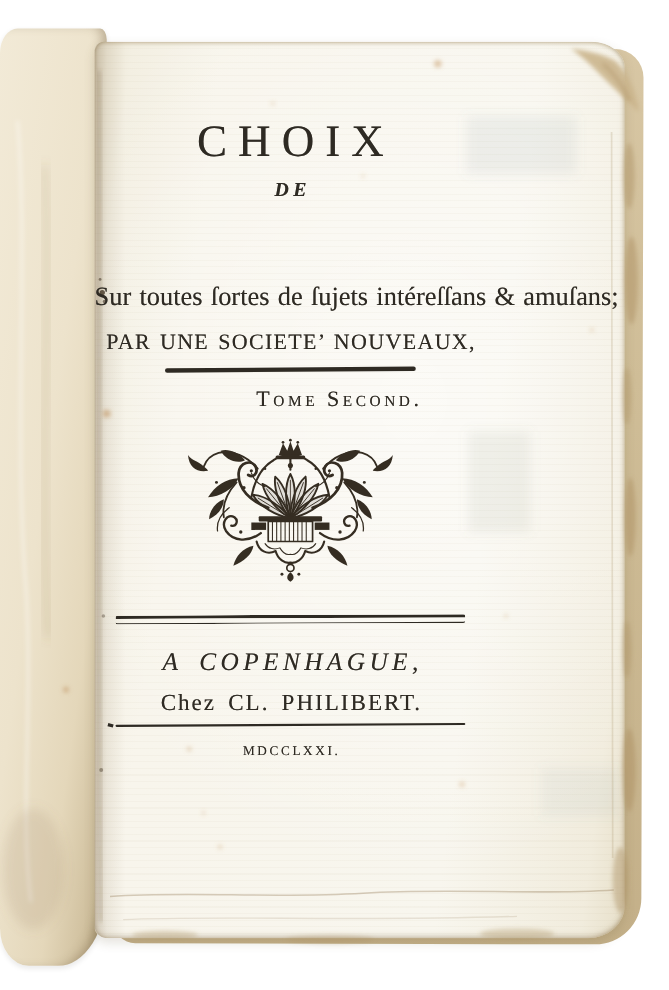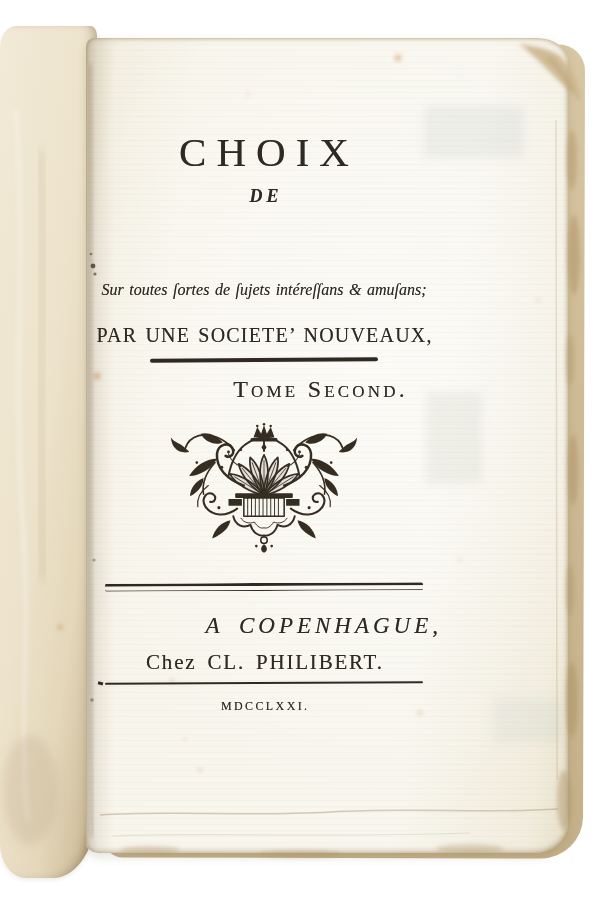--- a/index.html
+++ b/index.html
@@ -43,30 +43,30 @@
   }
   .gutter-shadow{
     position:absolute;left:86px;top:38px;width:28px;height:815px;z-index:3;
     border-radius:8px 0 0 12px;
     background:linear-gradient(90deg, rgba(122,100,66,0.30), rgba(122,100,66,0.10) 40%, rgba(122,100,66,0) 100%);
   }
 
   .overlay{position:absolute;left:0;top:0;width:608px;height:900px;z-index:4;pointer-events:none;}
 
   
-  .textcol{position:absolute;left:86px;top:0;width:356px;height:808px;z-index:5;color:#2e2a23;margin-top:24px;}
+  .textcol{position:absolute;left:86px;top:0;width:356px;height:808px;z-index:5;color:#2e2a23;}
   .line{position:absolute;left:0;width:100%;text-align:center;white-space:nowrap;line-height:1.1;
         text-shadow:0 0 0.5px rgba(46,42,35,0.55);}
   .t-choix    {top:106px;font-size:41px;letter-spacing:10px;text-indent:10px;}
   .t-de       {top:163px;font-size:18px;font-style:italic;letter-spacing:4px;text-indent:4px;font-weight:bold;}
   .t-nouveaux {top:203px;font-size:26px;letter-spacing:1.6px;text-indent:1.6px;word-spacing:4px;}
-  .t-epigraph {top:257px;font-size:16px;font-style:italic;word-spacing:1.5px;}
+  .t-epigraph {top:257px;font-size:24px;word-spacing:1.5px;}
   .t-byline   {top:300px;font-size:20px;letter-spacing:1.2px;text-indent:1.2px;word-spacing:2px;}
-  .t-volume   {top:352px;left:16px;font-size:24px;font-variant:small-caps;letter-spacing:3.2px;text-indent:3.2px;padding-left:39px;}
-  .t-city     {top:589px;font-size:23px;font-style:italic;letter-spacing:4px;text-indent:4px;word-spacing:6px;text-align:right;}
+  .t-volume   {top:352px;left:4px;font-size:20px;font-variant:small-caps;letter-spacing:3.2px;text-indent:3.2px;padding-left:39px;}
+  .t-city     {top:589px;font-size:23px;font-style:italic;letter-spacing:4px;text-indent:4px;word-spacing:6px;}
   .t-publisher{top:627px;font-size:21px;letter-spacing:1.8px;text-indent:1.8px;word-spacing:4px;}
   .t-year     {top:676px;font-size:12px;letter-spacing:2.4px;text-indent:2.4px;}
 
   .rule-thick{position:absolute;top:334px;left:64px;width:228px;height:4.2px;background:#2e2a23;
               border-radius:2px;transform:rotate(-0.4deg);}
   .rule-double{position:absolute;top:559px;left:19px;width:318px;height:4px;box-sizing:content-box;
                border-top:3px solid #2e2a23;border-bottom:1.8px solid #2e2a23;border-radius:2px;
                transform:rotate(-0.25deg);}
   .rule-thin{position:absolute;top:658px;left:19px;width:318px;height:2.2px;background:#2e2a23;
              border-radius:1px;transform:rotate(-0.3deg);}

